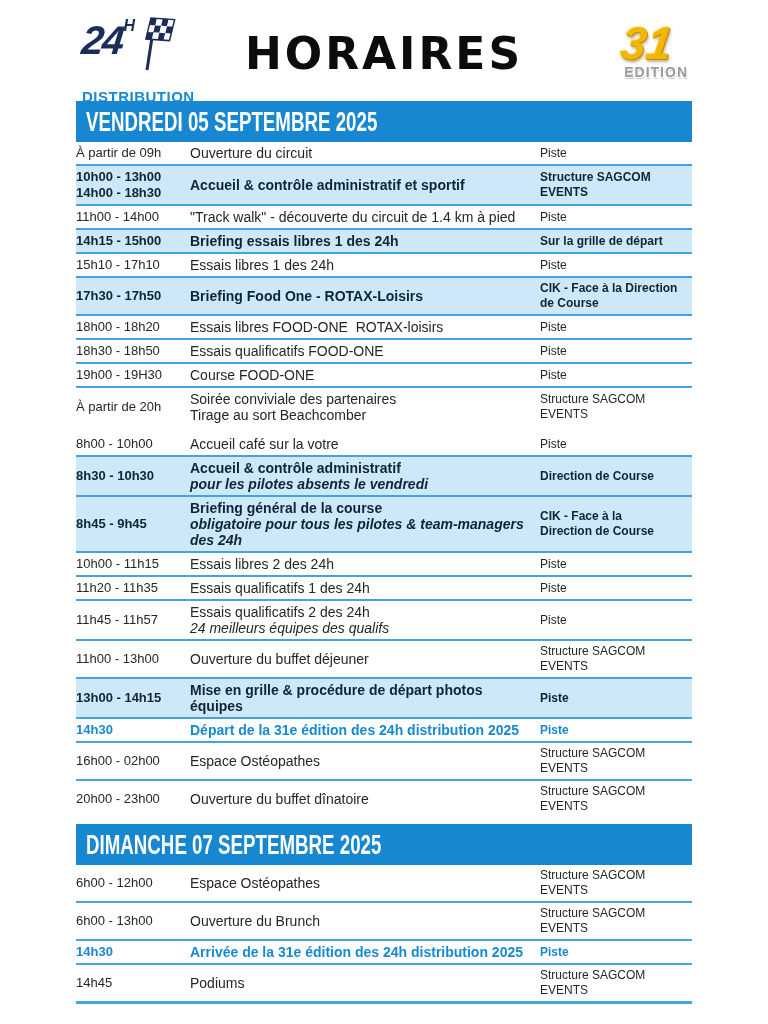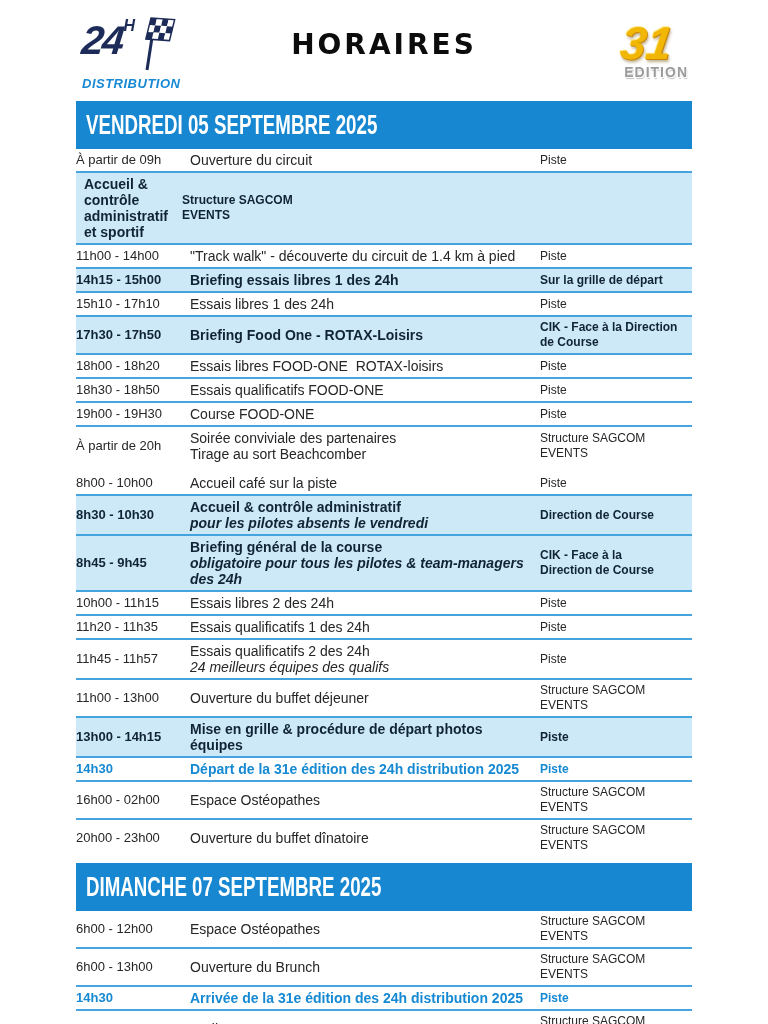--- a/index.html
+++ b/index.html
@@ -16,47 +16,47 @@
   .l24-row { display:flex; align-items:flex-start; }
   .l24-num {
     font-style:italic; font-weight:900; font-size:40px; line-height:40px;
     color:var(--logo-navy); letter-spacing:-2px; transform:skewX(-6deg);
   }
   .l24-h {
     font-style:italic; font-weight:900; font-size:16px; line-height:16px;
     color:var(--logo-navy); margin-top:-2px; margin-left:1px;
   }
   .l24-sub {
-    font-style:italic; font-weight:800; font-size:13px; letter-spacing:.5px;
-    color:var(--accent-blue); margin-top:4px;
+    font-weight:800; font-size:15px; letter-spacing:.5px;
+    color:var(--accent-blue); margin-top:16px;
   }
   .flag { margin-left:2px; margin-top:-4px; }
   .main-title {
     position:absolute; left:0; right:0; top:14px; text-align:center;
     font-family:"DejaVu Sans","Liberation Sans",sans-serif;
-    font-weight:900; font-size:28px; letter-spacing:3px; color:#0c0c0c;
+    font-weight:900; font-size:44px; letter-spacing:3px; color:#0c0c0c;
   }
   .logo31 { position:absolute; right:2px; top:4px; width:96px; height:72px; }
   .n31 {
     position:absolute; right:18px; top:2px;
     font-style:italic; font-weight:900; font-size:46px; line-height:46px;
     color:#f2b705;
     text-shadow:1px 1px 0 #c8860a, 2px 3px 3px rgba(120,80,0,.45), -1px -1px 0 #ffe98a;
     transform:skewX(-8deg);
   }
   .ed31 {
     position:absolute; right:2px; top:46px;
     font-weight:800; font-size:14px; letter-spacing:1px; color:#9b9b9b;
     text-shadow:1px 1px 0 #fff, 1px 2px 1px rgba(0,0,0,.25);
   }
 
   
   .section { margin-top:7px; }
   .sec-header {
-    background:var(--header-blue); height:48px; display:flex; align-items:center;
+    background:var(--header-blue); height:41px; display:flex; align-items:center;
     padding-left:10px; overflow:hidden;
   }
   .sec-title {
     color:#ffffff; font-size:26px; font-weight:900; line-height:26px;
     white-space:nowrap; transform:scale(0.72,1.04); transform-origin:left center;
   }
   .rows { }
   .section:last-child .rows { border-bottom:3px solid var(--line-blue); }
   .row {
     display:grid; grid-template-columns:106px 1fr 152px;
@@ -131,20 +131,22 @@
             <div class="row normal">
               <div class="cell-time">À partir de 09h</div>
               <div class="cell-desc">
                 <div class="dline">Ouverture du circuit</div>
               </div>
               <div class="cell-loc">
                 <div>Piste</div>
               </div>
             </div>
             <div class="row highlight">
+              <div class="cell-time">10h00 - 13h00
+14h00 - 18h30</div>
               <div class="cell-desc">
                 <div class="dline">Accueil &amp; contrôle administratif et sportif</div>
               </div>
               <div class="cell-loc">
                 <div>Structure SAGCOM</div>
                 <div>EVENTS</div>
               </div>
             </div>
             <div class="row normal">
               <div class="cell-time">11h00 - 14h00</div>
@@ -221,21 +223,21 @@
                 <div>EVENTS</div>
               </div>
             </div>
           </div>
         </div>
         <div class="section">
           <div class="rows">
             <div class="row normal">
               <div class="cell-time">8h00 - 10h00</div>
               <div class="cell-desc">
-                <div class="dline">Accueil café sur la piste</div>
+                <div class="dline">Accueil café sur la votre</div>
               </div>
               <div class="cell-loc">
                 <div>Piste</div>
               </div>
             </div>
             <div class="row highlight">
               <div class="cell-time">8h30 - 10h30</div>
               <div class="cell-desc">
                 <div class="dline">Accueil &amp; contrôle administratif</div>
                 <div class="dline it">pour les pilotes absents le vendredi</div>

